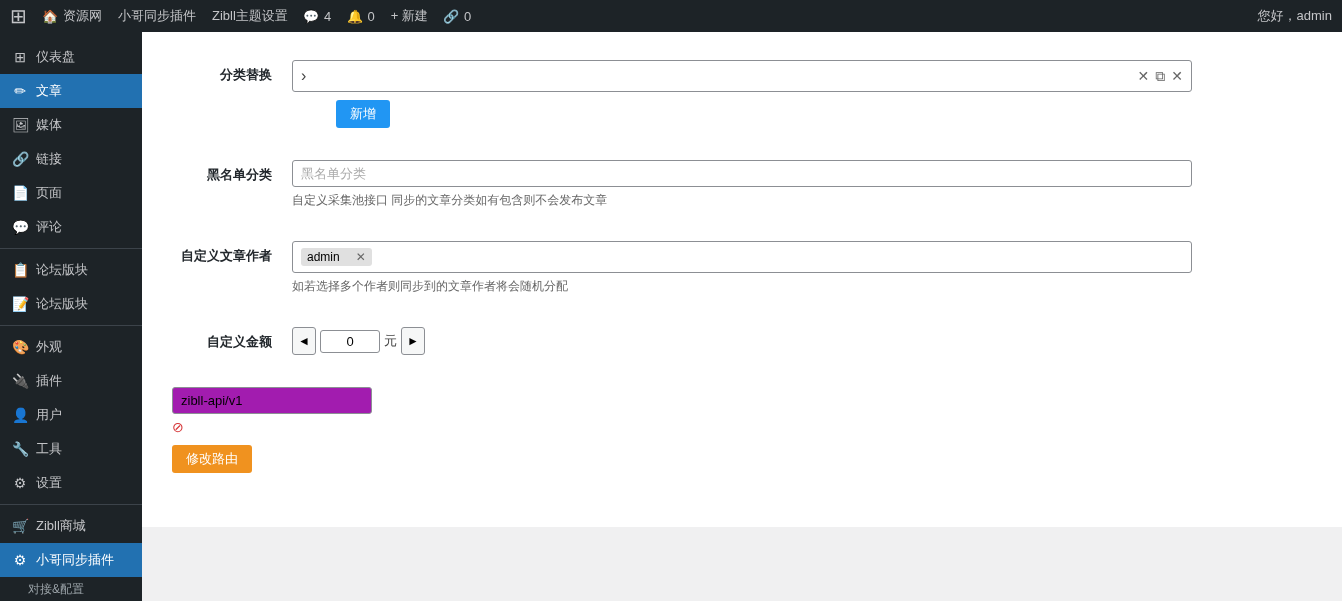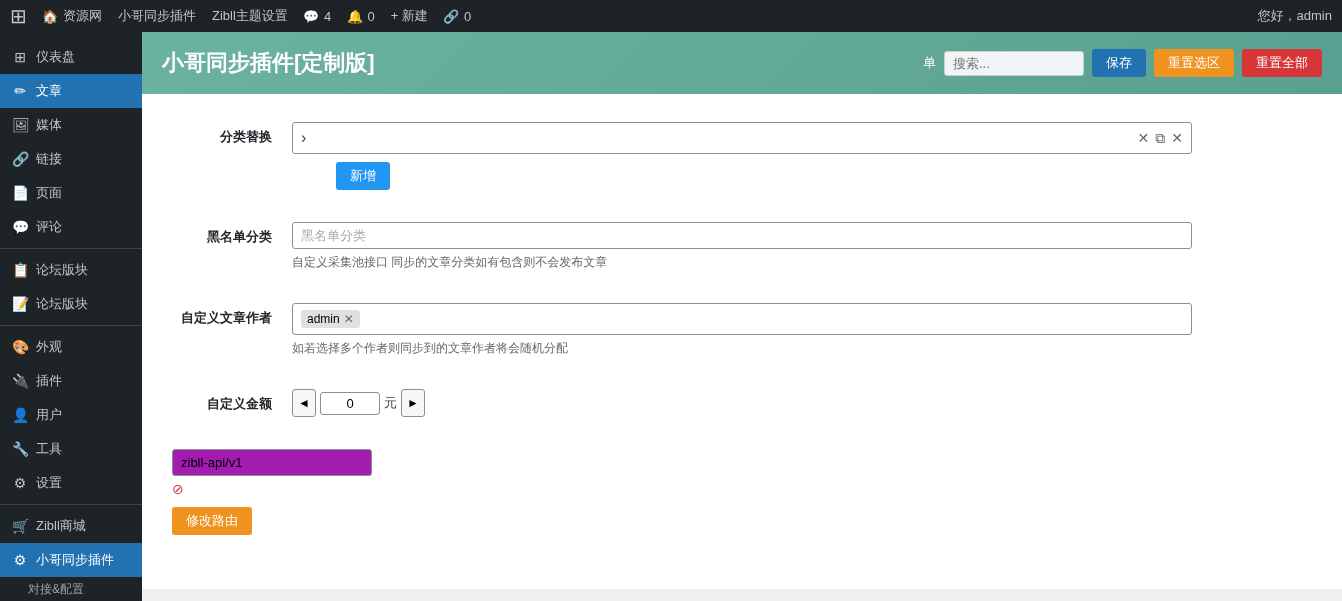--- a/index.html
+++ b/index.html
@@ -184,21 +184,21 @@
       padding: 4px 8px;
       background: #fff;
       min-height: 32px;
     }
     .tag {
       background: #e0e0e0;
       border-radius: 3px;
       padding: 2px 6px;
       display: flex;
       align-items: center;
-      gap: 4px;
+      gap: 16px;
       font-size: 12px;
     }
     .tag-remove { cursor: pointer; color: #666; }
 
     
     .number-input-wrap {
       display: flex;
       align-items: center;
       gap: 4px;
     }
@@ -347,30 +347,20 @@
       <span>小哥同步插件</span>
     </div>
     <div class="sub-nav">
       <span>对接&amp;配置</span>
     </div>
 
   </div>
 
   <div class="main-content">
 
-    <div class="plugin-header">
-      <h1 class="plugin-title">小哥同步插件[定制版]</h1>
-      <div class="header-actions">
-        <span class="header-label">单</span>
-        <input class="search-input" type="text" placeholder="搜索..." style="">
-        <button class="btn btn-save">保存</button>
-        <button class="btn btn-orange">重置选区</button>
-        <button class="btn btn-red">重置全部</button>
-      </div>
-    </div>
 
     <div style="background:#fff; padding: 20px 30px 30px 30px;">
 
       <div class="form-row">
         <div class="form-label">分类替换</div>
         <div class="form-field">
           <div class="category-box">
             <span style="font-size:16px; color:#444;">›</span>
             <div class="category-box-icons">
               <span class="cat-icon">✕</span>

